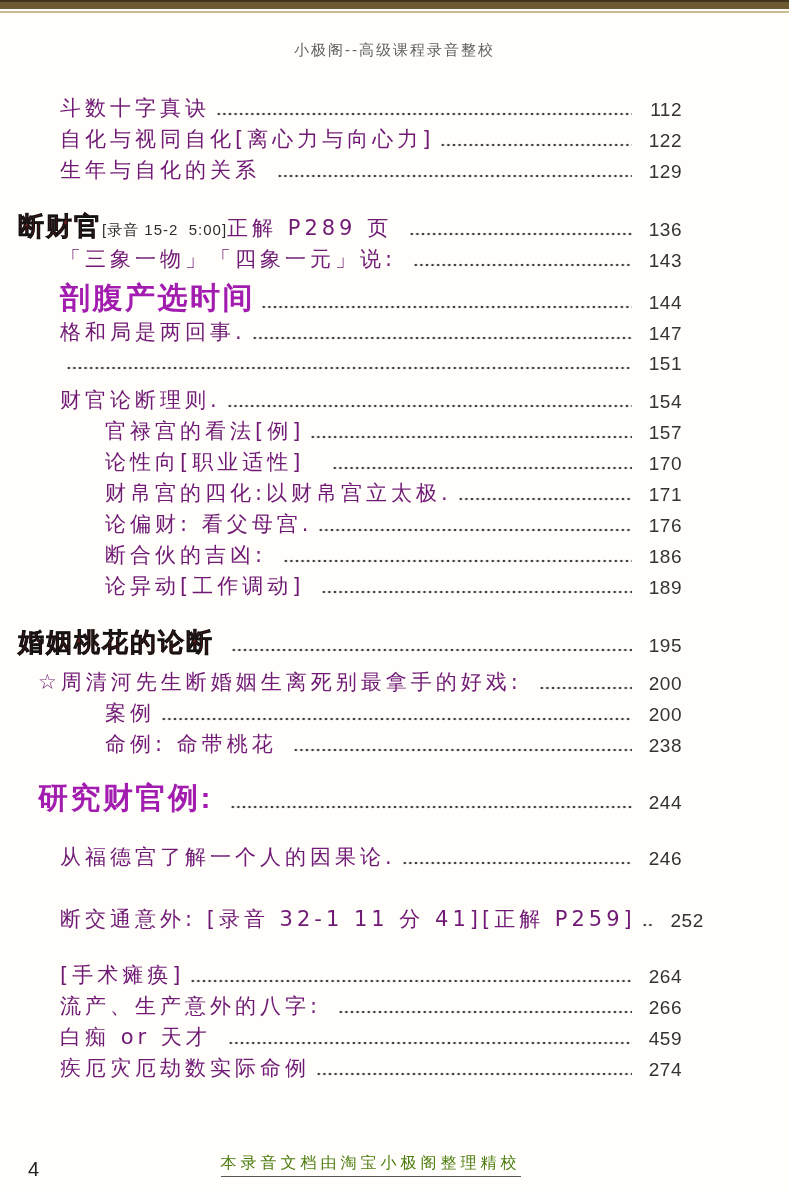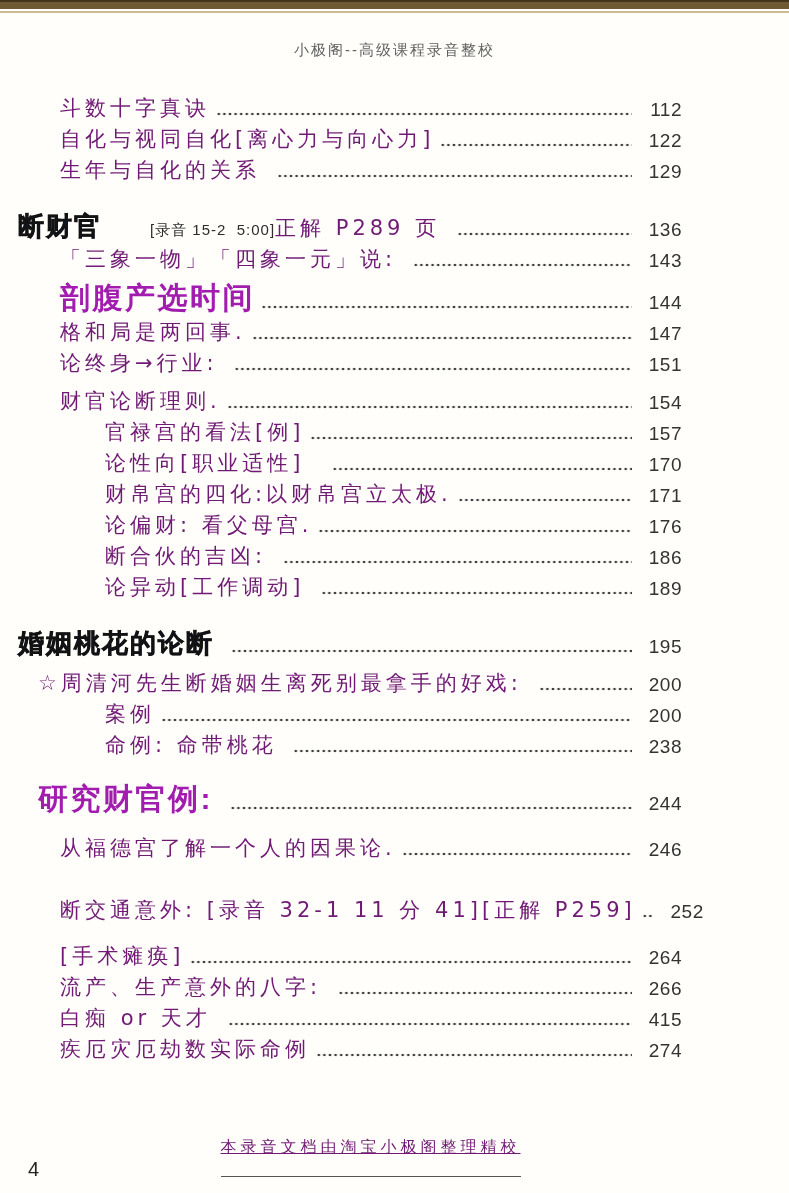--- a/index.html
+++ b/index.html
@@ -26,21 +26,21 @@
   .toc {
     margin:36px 107px 0 18px; 
   }
   .row {
     display:flex;
     align-items:flex-end;
     margin-top:5px;
     line-height:25px;
   }
   .row.m-sm { margin-top:12px; }
-  .row.m-md { margin-top:20px; }
+  .row.m-md { margin-top:30px; }
   .row.m-lg { margin-top:27px; }
   .row.m-xl { margin-top:36px; }
 
   .ind-h { padding-left:0; }
   .ind-1 { padding-left:42px; }
   .ind-2 { padding-left:87px; }
   .ind-s { padding-left:20px; }
 
   .lbl { white-space:pre; flex:0 0 auto; }
   .part-hand {
@@ -53,30 +53,29 @@
     font-size:30px;
     letter-spacing:2.5px;
     font-weight:600;
     color:#a21caf;
     font-family:"Liberation Sans", sans-serif;
   }
   .part-heading {
     font-size:26px;
     font-weight:900;
     letter-spacing:2px;
-    color:#0f172a;
+    color:#7f1d1d;
     line-height:30px;
     font-family:"DejaVu Sans", sans-serif;
     -webkit-text-stroke:0.6px #121212;
   }
   .part-note {
     font-size:15px;
     letter-spacing:1px;
     color:#2d2d2d;
-    margin-left:48px;
   }
   .leader {
     flex:1 1 auto;
     height:4px;
     margin:0 4px 6px 6px;
     background-image:radial-gradient(circle, #3c3c3c 1.2px, transparent 1.6px);
     background-size:5.6px 4px;
     background-repeat:repeat-x;
     background-position:0 50%;
     min-width:12px;
@@ -96,26 +95,25 @@
     left:28px; bottom:12px;
     font-size:20px;
     color:#222;
   }
   .footer-note {
     position:absolute;
     left:50%; bottom:16px;
     transform:translateX(-58%);
     font-size:16px;
     letter-spacing:4px;
-    color:#701a75;
+    color:#4d7c0f;
     border-bottom:1px solid #555;
-    padding-bottom:18px;
+    padding-bottom:2px;
     font-family:"DejaVu Serif", serif;
     white-space:nowrap;
-    text-decoration:underline;
   }
 </style>
 </head>
 <body>
 
 <div class="page">
   <div class="topbar"></div>
   <div class="topline"></div>
 
   <div class="header-title">小极阁--高级课程录音整校</div>
@@ -150,21 +148,20 @@
         <span class="lbl"><span class="part-print">剖腹产选时间</span></span>
         <span class="leader"></span>
         <span class="num">144</span>
       </div>
       <div class="row ind-1">
         <span class="lbl"><span class="part-hand">格和局是两回事.</span></span>
         <span class="leader"></span>
         <span class="num">147</span>
       </div>
       <div class="row ind-1">
-        <span class="lbl"><span class="part-hand">论终身→行业: </span></span>
         <span class="leader"></span>
         <span class="num">151</span>
       </div>
       <div class="row ind-1 m-sm">
         <span class="lbl"><span class="part-hand">财官论断理则.</span></span>
         <span class="leader"></span>
         <span class="num">154</span>
       </div>
       <div class="row ind-2">
         <span class="lbl"><span class="part-hand">官禄宫的看法[例]</span></span>
@@ -237,21 +234,21 @@
         <span class="num">264</span>
       </div>
       <div class="row ind-1">
         <span class="lbl"><span class="part-hand">流产、生产意外的八字: </span></span>
         <span class="leader"></span>
         <span class="num">266</span>
       </div>
       <div class="row ind-1">
         <span class="lbl"><span class="part-hand">白痴 or 天才 </span></span>
         <span class="leader"></span>
-        <span class="num">415</span>
+        <span class="num">459</span>
       </div>
       <div class="row ind-1">
         <span class="lbl"><span class="part-hand">疾厄灾厄劫数实际命例</span></span>
         <span class="leader"></span>
         <span class="num">274</span>
       </div>
     </div>
 
   <div class="footer-pagenum">4</div>
   <div class="footer-note">本录音文档由淘宝小极阁整理精校</div>

